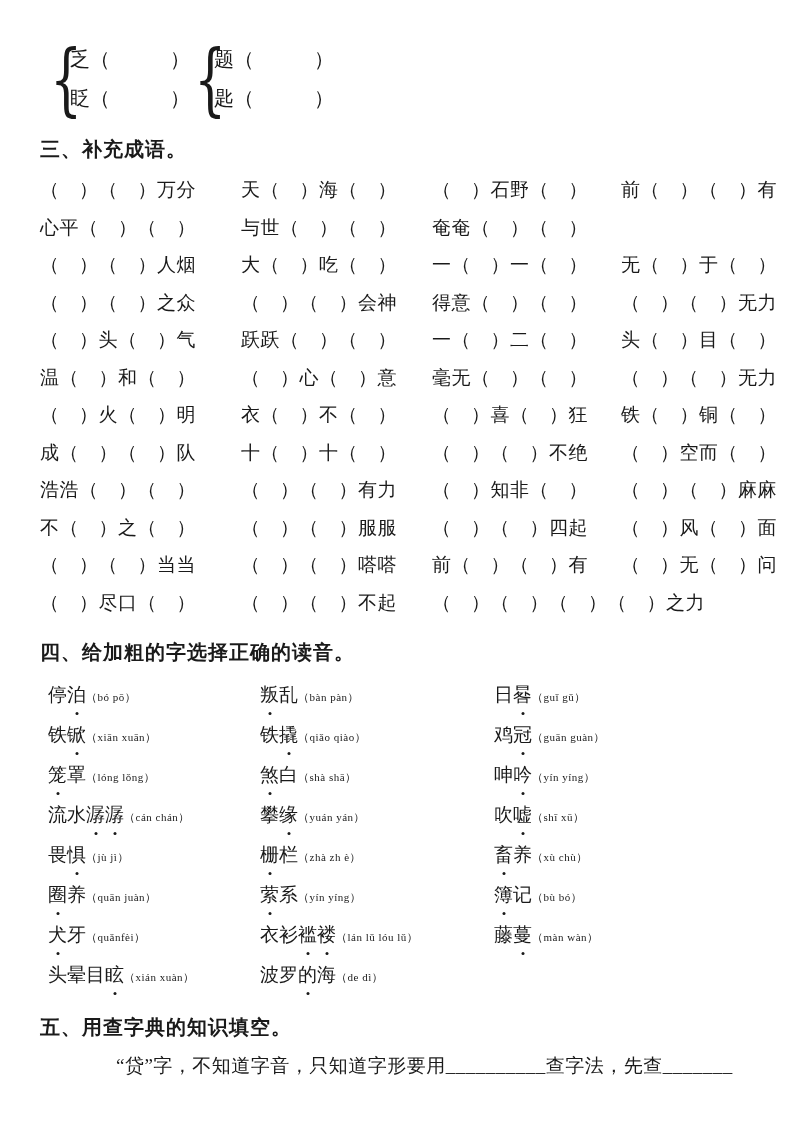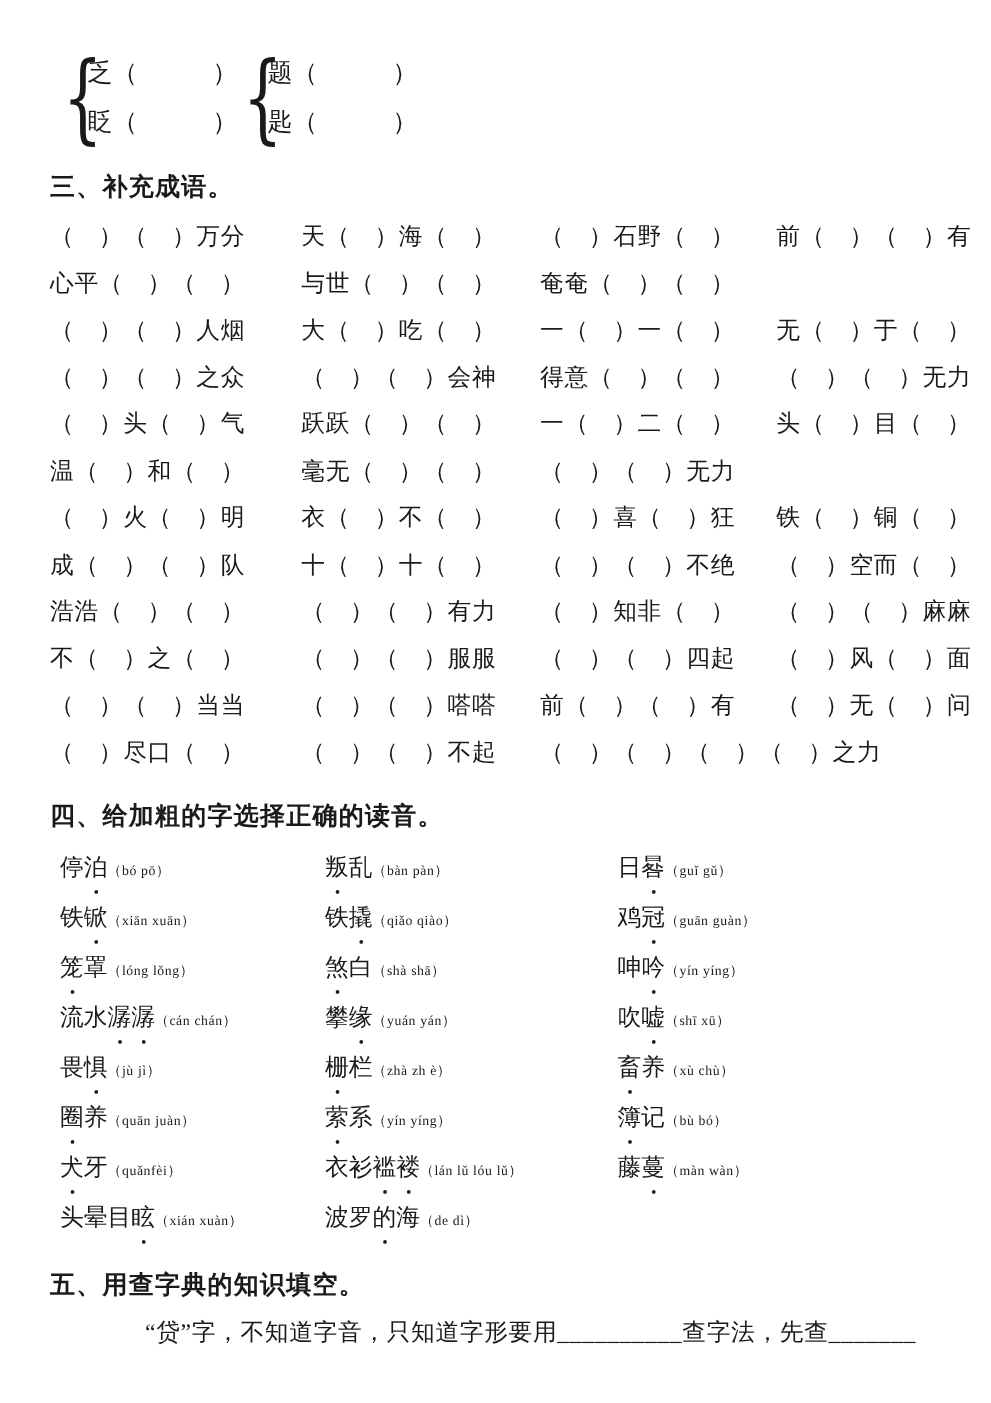--- a/index.html
+++ b/index.html
@@ -100,20 +100,21 @@
       <span class="idiom-cell">（　）（　）无力</span>
     </div>
     <div class="idiom-row">
       <span class="idiom-cell">（　）头（　）气</span>
       <span class="idiom-cell">跃跃（　）（　）</span>
       <span class="idiom-cell">一（　）二（　）</span>
       <span class="idiom-cell">头（　）目（　）</span>
     </div>
     <div class="idiom-row">
       <span class="idiom-cell">温（　）和（　）</span>
+      <span class="idiom-cell">（　）心（　）意</span>
       <span class="idiom-cell">毫无（　）（　）</span>
       <span class="idiom-cell">（　）（　）无力</span>
     </div>
     <div class="idiom-row">
       <span class="idiom-cell">（　）火（　）明</span>
       <span class="idiom-cell">衣（　）不（　）</span>
       <span class="idiom-cell">（　）喜（　）狂</span>
       <span class="idiom-cell">铁（　）铜（　）</span>
     </div>
     <div class="idiom-row">

